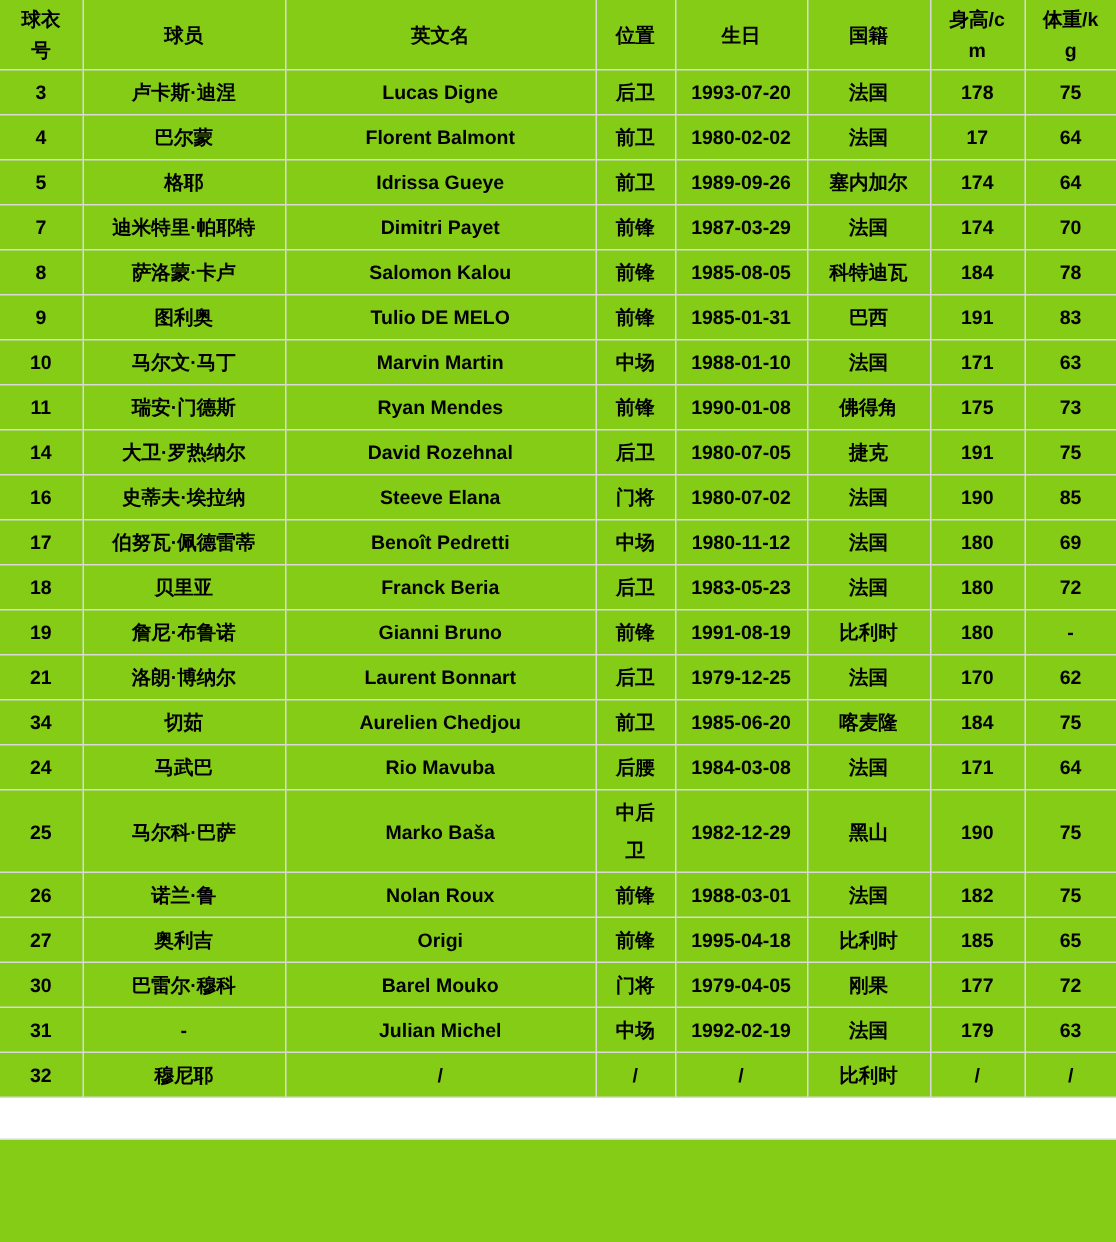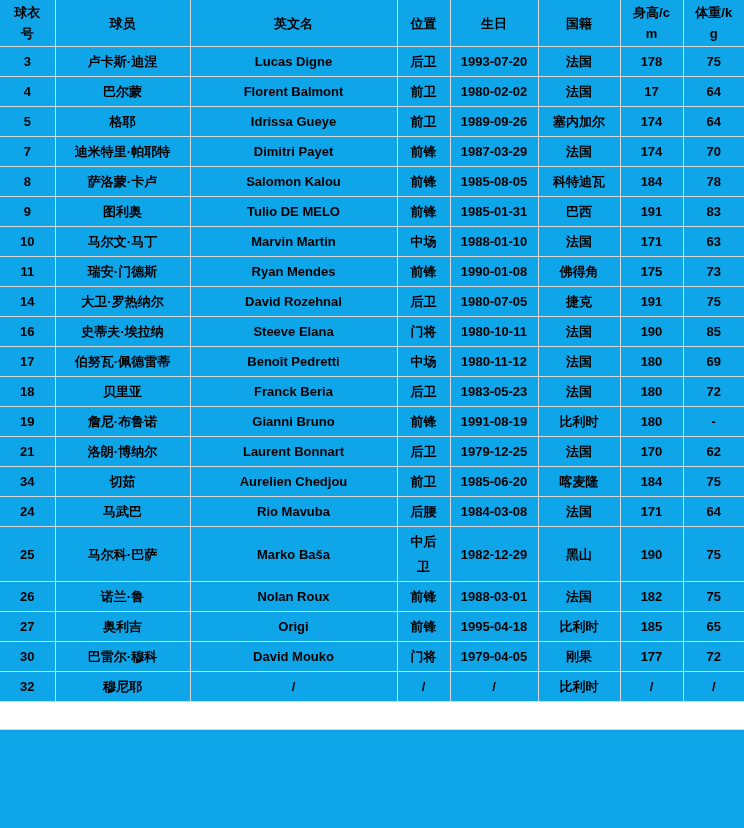--- a/index.html
+++ b/index.html
@@ -4,21 +4,21 @@
 <style>
   html, body {
     margin: 0;
     padding: 0;
     background: #ffffff;
     font-family: "Liberation Sans", "DejaVu Sans", sans-serif;
   }
   .page {
     width: 744px;
     height: 828px;
-    background: #0ea5e9;
+    background: #84cc16;
     overflow: hidden;
   }
   table.roster {
     width: 744px;
     table-layout: fixed;
     border-collapse: collapse;
   }
   table.roster th,
   table.roster td {
     border: 1px solid #d9d9d9;
@@ -162,21 +162,21 @@
           <td>1980-07-05</td>
           <td>捷克</td>
           <td>191</td>
           <td>75</td>
         </tr>
         <tr>
           <td>16</td>
           <td>史蒂夫·埃拉纳</td>
           <td>Steeve Elana</td>
           <td>门将</td>
-          <td>1980-10-11</td>
+          <td>1980-07-02</td>
           <td>法国</td>
           <td>190</td>
           <td>85</td>
         </tr>
         <tr>
           <td>17</td>
           <td>伯努瓦·佩德雷蒂</td>
           <td>Benoît Pedretti</td>
           <td>中场</td>
           <td>1980-11-12</td>
@@ -260,26 +260,36 @@
           <td>Origi</td>
           <td>前锋</td>
           <td>1995-04-18</td>
           <td>比利时</td>
           <td>185</td>
           <td>65</td>
         </tr>
         <tr>
           <td>30</td>
           <td>巴雷尔·穆科</td>
-          <td>David Mouko</td>
+          <td>Barel Mouko</td>
           <td>门将</td>
           <td>1979-04-05</td>
           <td>刚果</td>
           <td>177</td>
           <td>72</td>
+        </tr>
+        <tr>
+          <td>31</td>
+          <td>-</td>
+          <td>Julian Michel</td>
+          <td>中场</td>
+          <td>1992-02-19</td>
+          <td>法国</td>
+          <td>179</td>
+          <td>63</td>
         </tr>
         <tr>
           <td>32</td>
           <td>穆尼耶</td>
           <td>/</td>
           <td>/</td>
           <td>/</td>
           <td>比利时</td>
           <td>/</td>
           <td>/</td>

